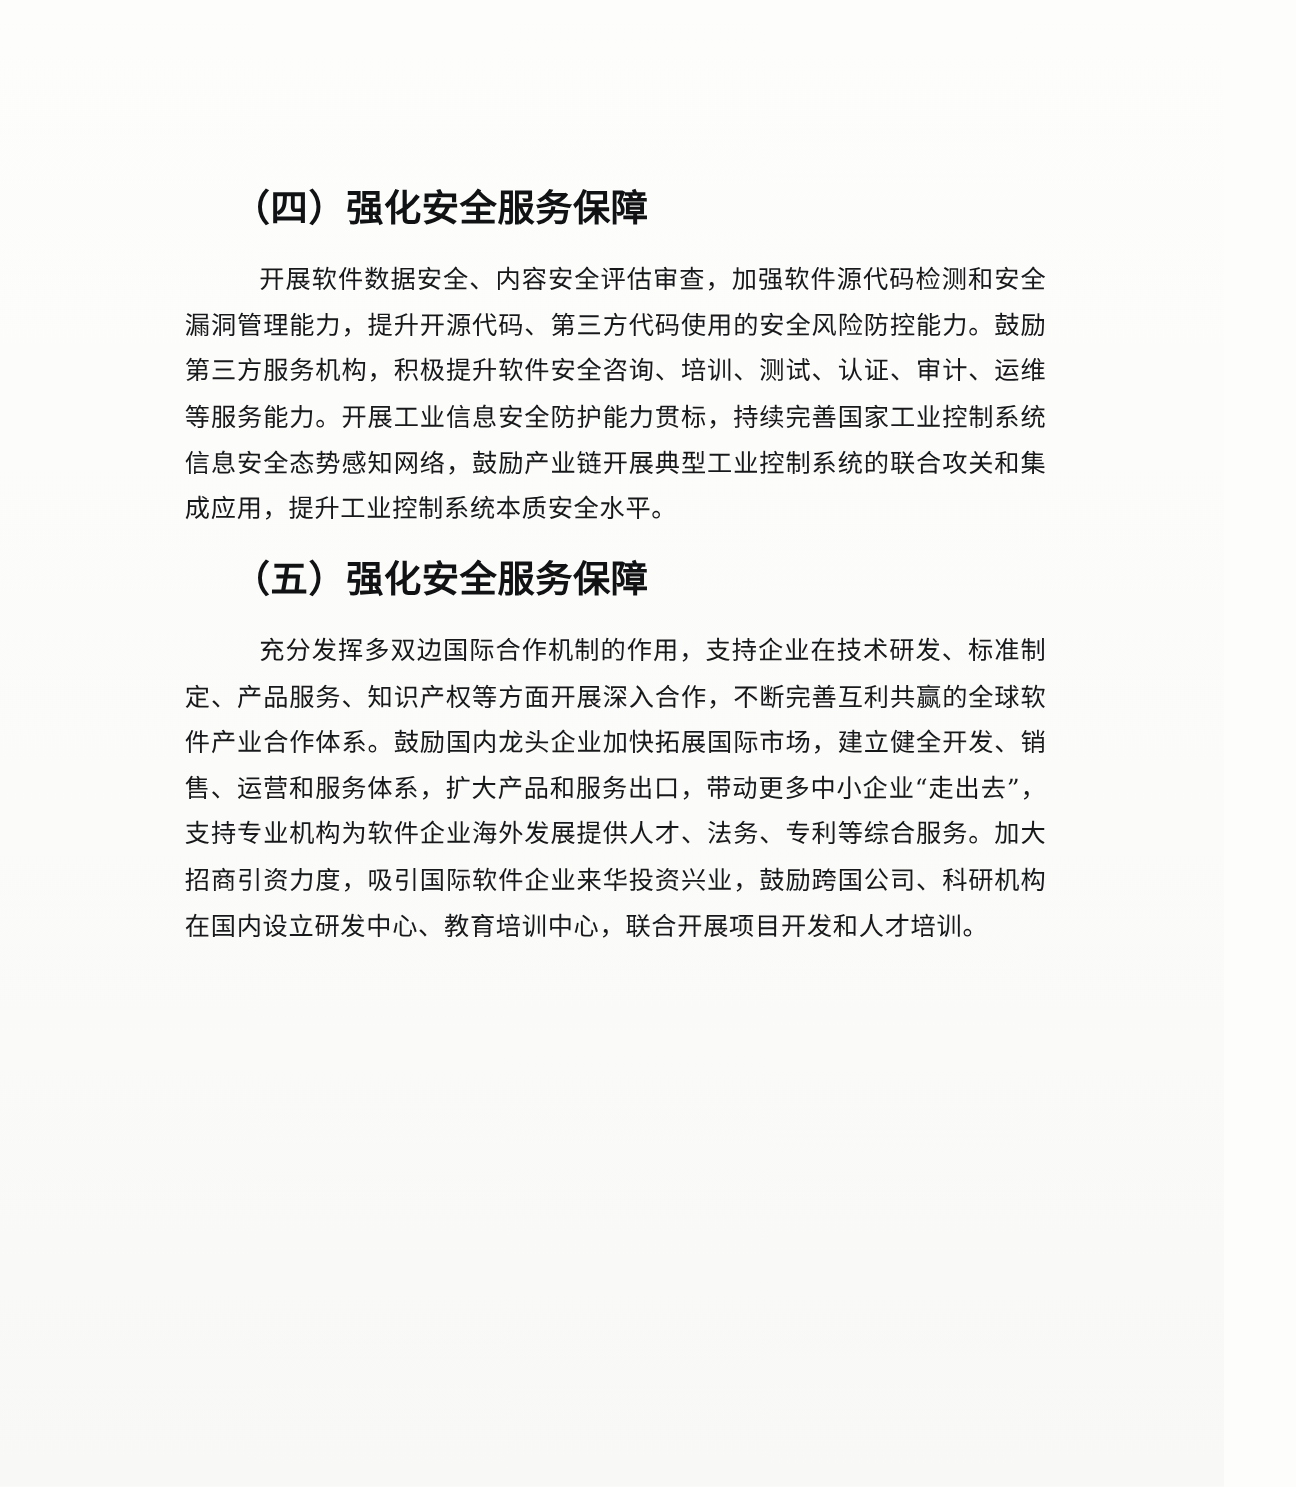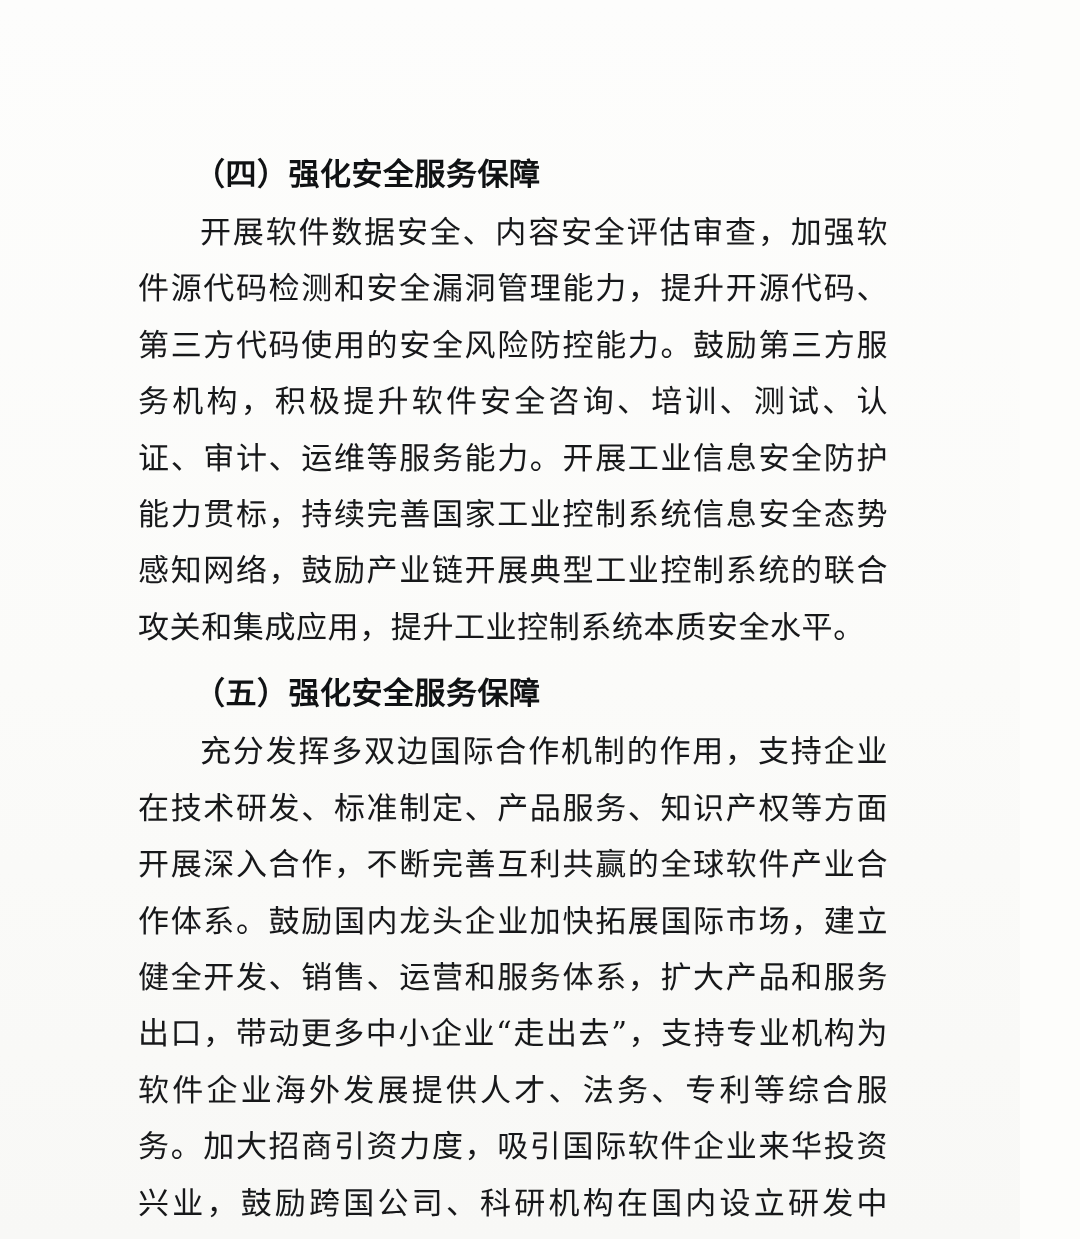--- a/index.html
+++ b/index.html
@@ -31,27 +31,27 @@
   .section-heading {
     font-size: 31px;
     font-weight: 700;
     line-height: 1.55;
     letter-spacing: 0.5px;
     margin: 0 0 6px 0;
     padding-left: 56px;
     color: #101214;
   }
   .section-body {
-    font-size: 31px;
+    font-size: 21px;
     line-height: 1.82;
     letter-spacing: 0.6px;
     text-align: justify;
     text-justify: inter-ideograph;
     text-indent: 62px;
-    margin: 0;
+    margin: 16px;
     color: #17181a;
   }
   .section + .section {
     margin-top: 14px;
   }
 </style>
 </head>
 <body>
 
 <div class="page">

